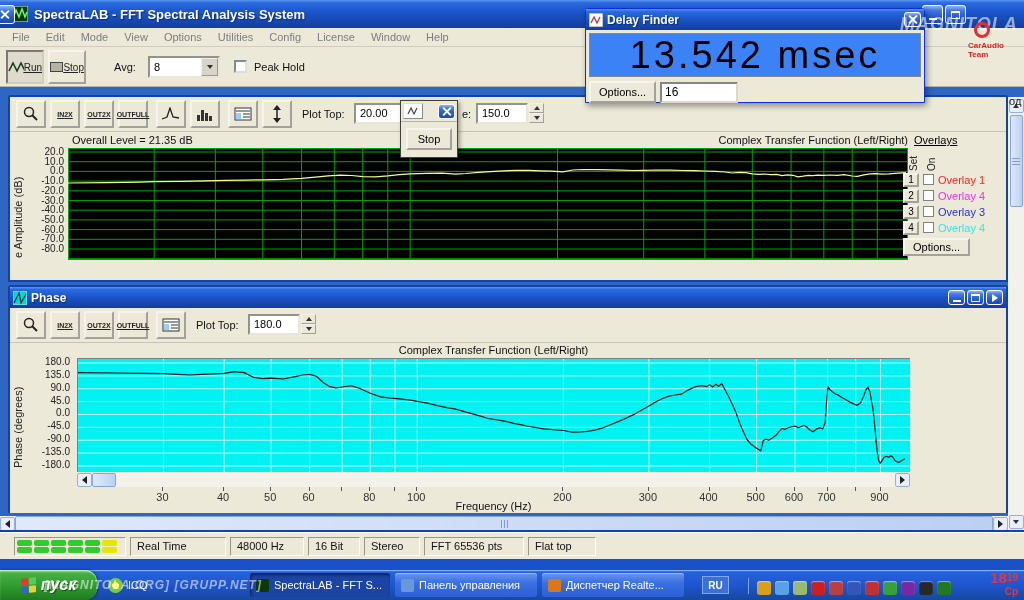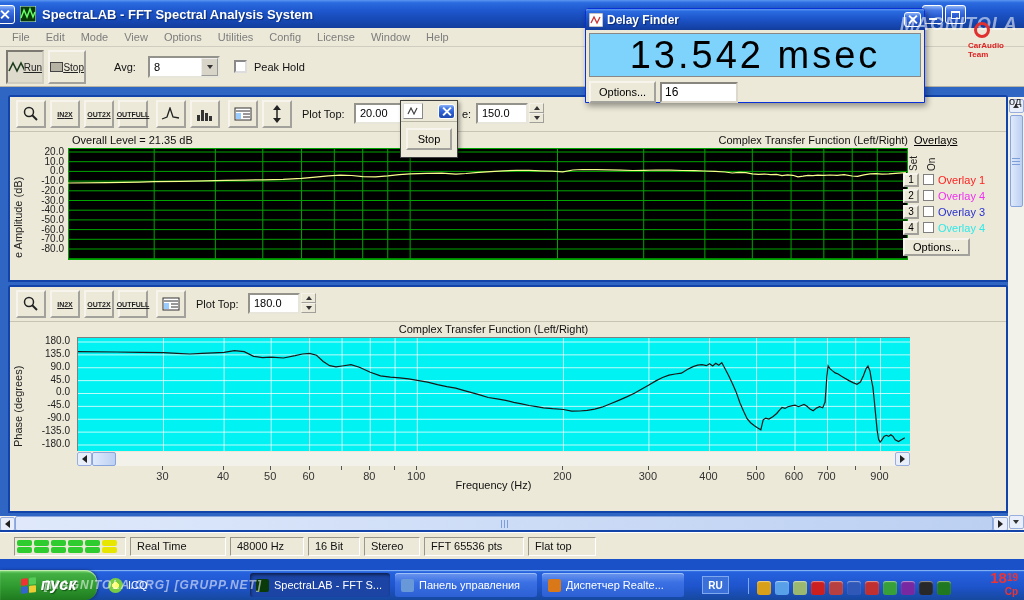--- a/index.html
+++ b/index.html
@@ -4,21 +4,21 @@
 <style>
   html,body{margin:0;padding:0;background:#555;}
   *{box-sizing:border-box;}
   .screen{position:relative;width:1024px;height:600px;overflow:hidden;
           font-family:"Liberation Sans","DejaVu Sans",sans-serif;background:#0f3ab0;}
   .abs{position:absolute;}
 
   
   .titlebar{left:0;top:0;width:1024px;height:28px;
     background:linear-gradient(180deg,#5a96f0 0%,#2a6ae0 10%,#1c53c8 45%,#1546ae 80%,#123d9c 100%);
-    color:#fff;display:flex;align-items:center;padding:0 20px;}
+    color:#fff;display:flex;align-items:center;padding:0 12px;}
   .title-text{font-size:13px;font-weight:bold;text-shadow:1px 1px 1px #0a2a70;margin-left:6px;flex:1;
     white-space:nowrap;overflow:hidden;}
   .lbtn{width:21px;height:19px;border-radius:3px;border:1px solid #fff;margin-left:2px;
     background:linear-gradient(180deg,#8fb4f4 0%,#45 m 0%);
     background:linear-gradient(180deg,#8fb4f4 0%,#4579e8 25%,#2a5cd0 60%,#1e4ab0 100%);
     display:flex;align-items:center;justify-content:center;position:relative;}
   .lbtn.small{width:17px;height:15px;}
   .g-min{width:8px;height:2px;background:#fff;margin-top:9px;}
   .lbtn.small .g-min{margin-top:7px;}
   .g-max{width:9px;height:8px;border:1px solid #fff;border-top:2px solid #fff;}
@@ -89,21 +89,21 @@
   .panel{position:absolute;top:4px;height:19px;border:1px solid;border-color:#9a9689 #fff #fff #9a9689;
     font-size:11px;padding:2px 6px;color:#111;white-space:nowrap;}
   .meter{position:absolute;left:14px;top:4px;width:112px;height:19px;border:1px solid;
     border-color:#9a9689 #fff #fff #9a9689;background:#ece9d8;display:flex;gap:2px;padding:2px;}
   .mcol{width:15px;display:flex;flex-direction:column;gap:1px;}
   .mseg{flex:1;border-radius:2px;}
 
   
   .dialog{border:1px solid #0831d9;border-radius:3px 3px 0 0;background:#ece9d8;
     box-shadow:2px 3px 6px rgba(0,0,0,0.4);}
-  .readout{background:#7dd3fc;border:1px solid #888;margin:3px;height:44px;display:flex;align-items:center;justify-content:center;
+  .readout{background:#3b82f6;border:1px solid #888;margin:3px;height:44px;display:flex;align-items:center;justify-content:center;
     font-size:38px;letter-spacing:3px;color:#000;white-space:nowrap;overflow:hidden;}
   .dbtn{background:#ece9d8;border:2px outset #f6f4ec;font-size:11px;padding:2px 8px;height:22px;}
   input.txt{border:2px inset #dcd8cc;font-size:12px;font-family:inherit;padding:1px 3px;}
 
   
   .taskbar{left:0;top:570px;width:1024px;height:30px;
     background:linear-gradient(180deg,#4a86ec 0%,#2661de 8%,#1e54cc 55%,#16489e 100%);
     box-shadow:inset 0 1px 0 #7fb0f4;}
   .startbtn{position:absolute;left:0;top:0;width:97px;height:30px;border-radius:0 12px 12px 0;
     background:linear-gradient(180deg,#8ade7e 0%,#44b044 12%,#2f9a2f 55%,#1f7a1f 100%);
@@ -334,20 +334,38 @@
                 <span class="ov-check"></span>
                 <span class="ov-label" style="color: rgb(48, 232, 232);">Overlay 4</span>
               </div>
             </div>
           <div class="abs dbtn" style="left:3px;top:106px;height:18px;padding:1px 8px;">Options...</div>
         </div>
       </div>
     </div>
 
     <div class="child" style="left:8px;top:198px;width:1000px;height:228px;">
+      <div class="child-title">
+        <svg width="14" height="14">
+            <rect width="14" height="14" fill="#00d8d8" stroke="#cde"></rect>
+            <polyline points="1,12 6,2 8,12 13,3" fill="none" stroke="#033" stroke-width="1.3"></polyline>
+          </svg>
+        <span class="title-text">Phase</span>
+        <div style="display:flex;">
+          <div class="lbtn small">
+              <span class="g-min"></span>
+            </div>
+          <div class="lbtn small">
+              <span class="g-max"></span>
+            </div>
+          <div class="lbtn small">
+              <span class="g-chev"></span>
+            </div>
+        </div>
+      </div>
       <div class="child-toolbar">
         <div class="tbtn btn3d" style="left:6px;">
             <svg width="16" height="16">
               <circle cx="6" cy="6" r="4.5" fill="none" stroke="#222" stroke-width="1.5"></circle>
               <line x1="9" y1="9" x2="14" y2="14" stroke="#222" stroke-width="2"></line>
             </svg>
           </div>
         <div class="tbtn btn3d" style="left:40px;">
             <span class="t2">IN</span>
             <span class="t2">2X</span>

